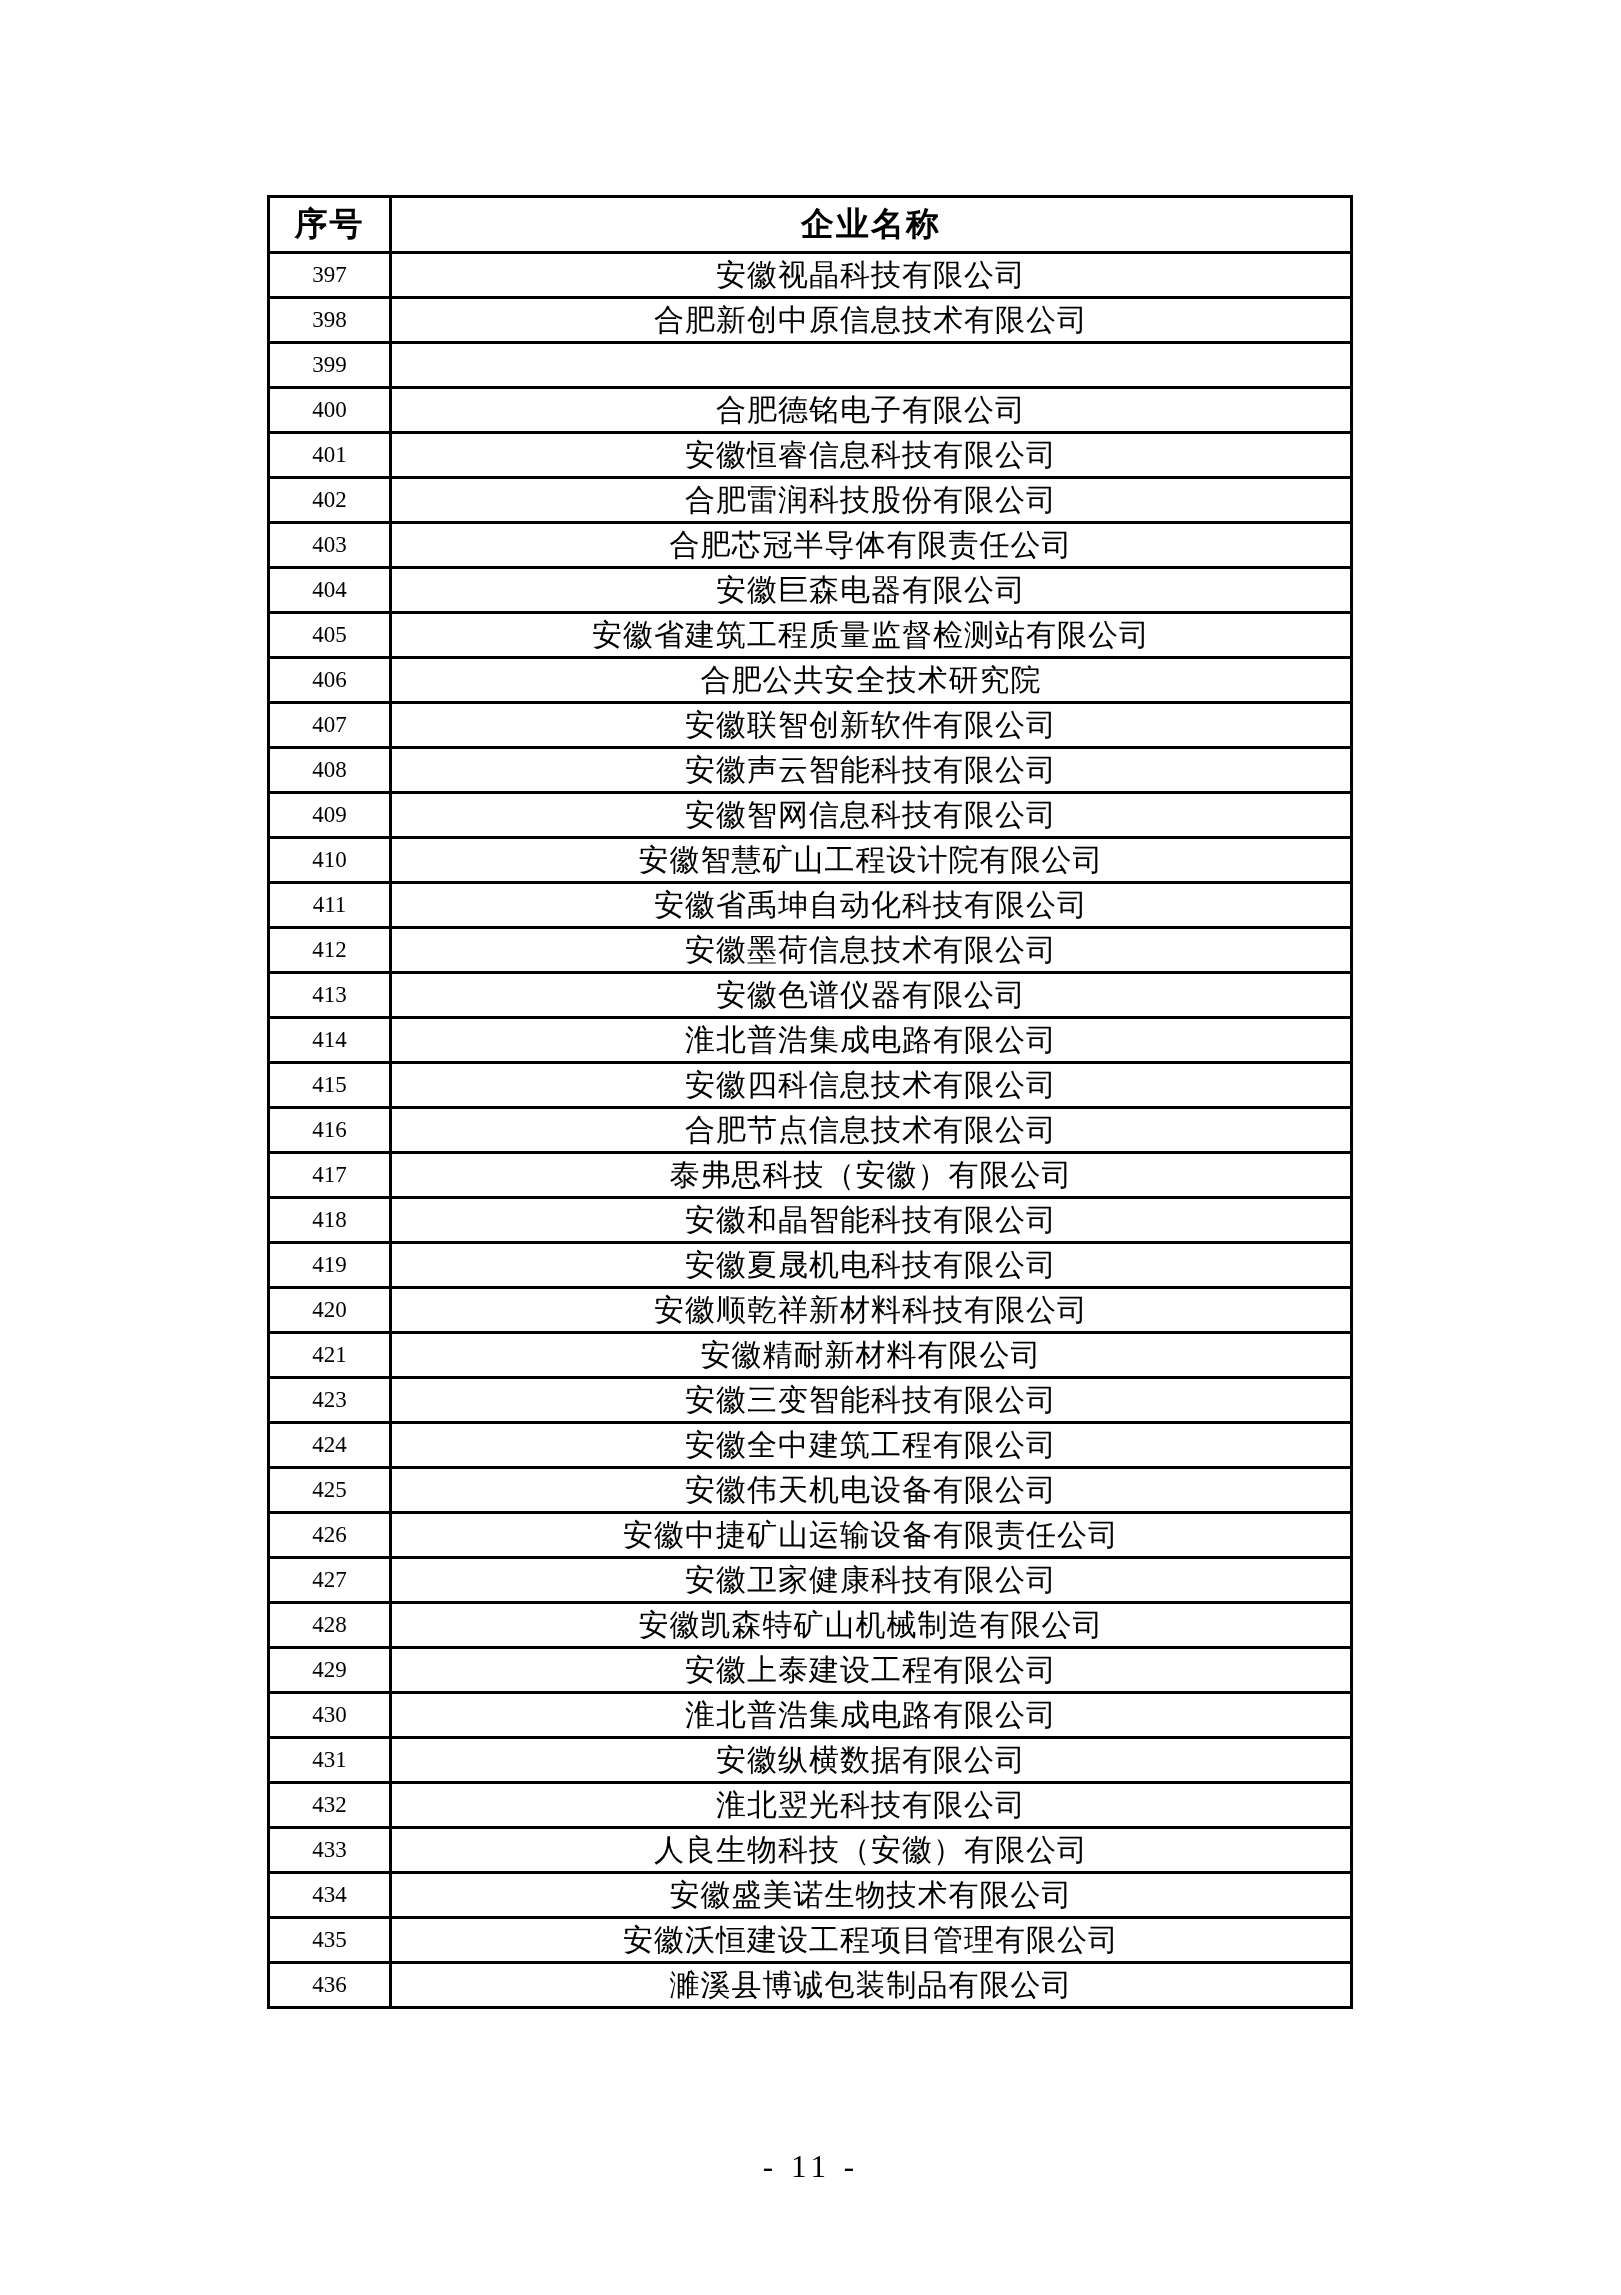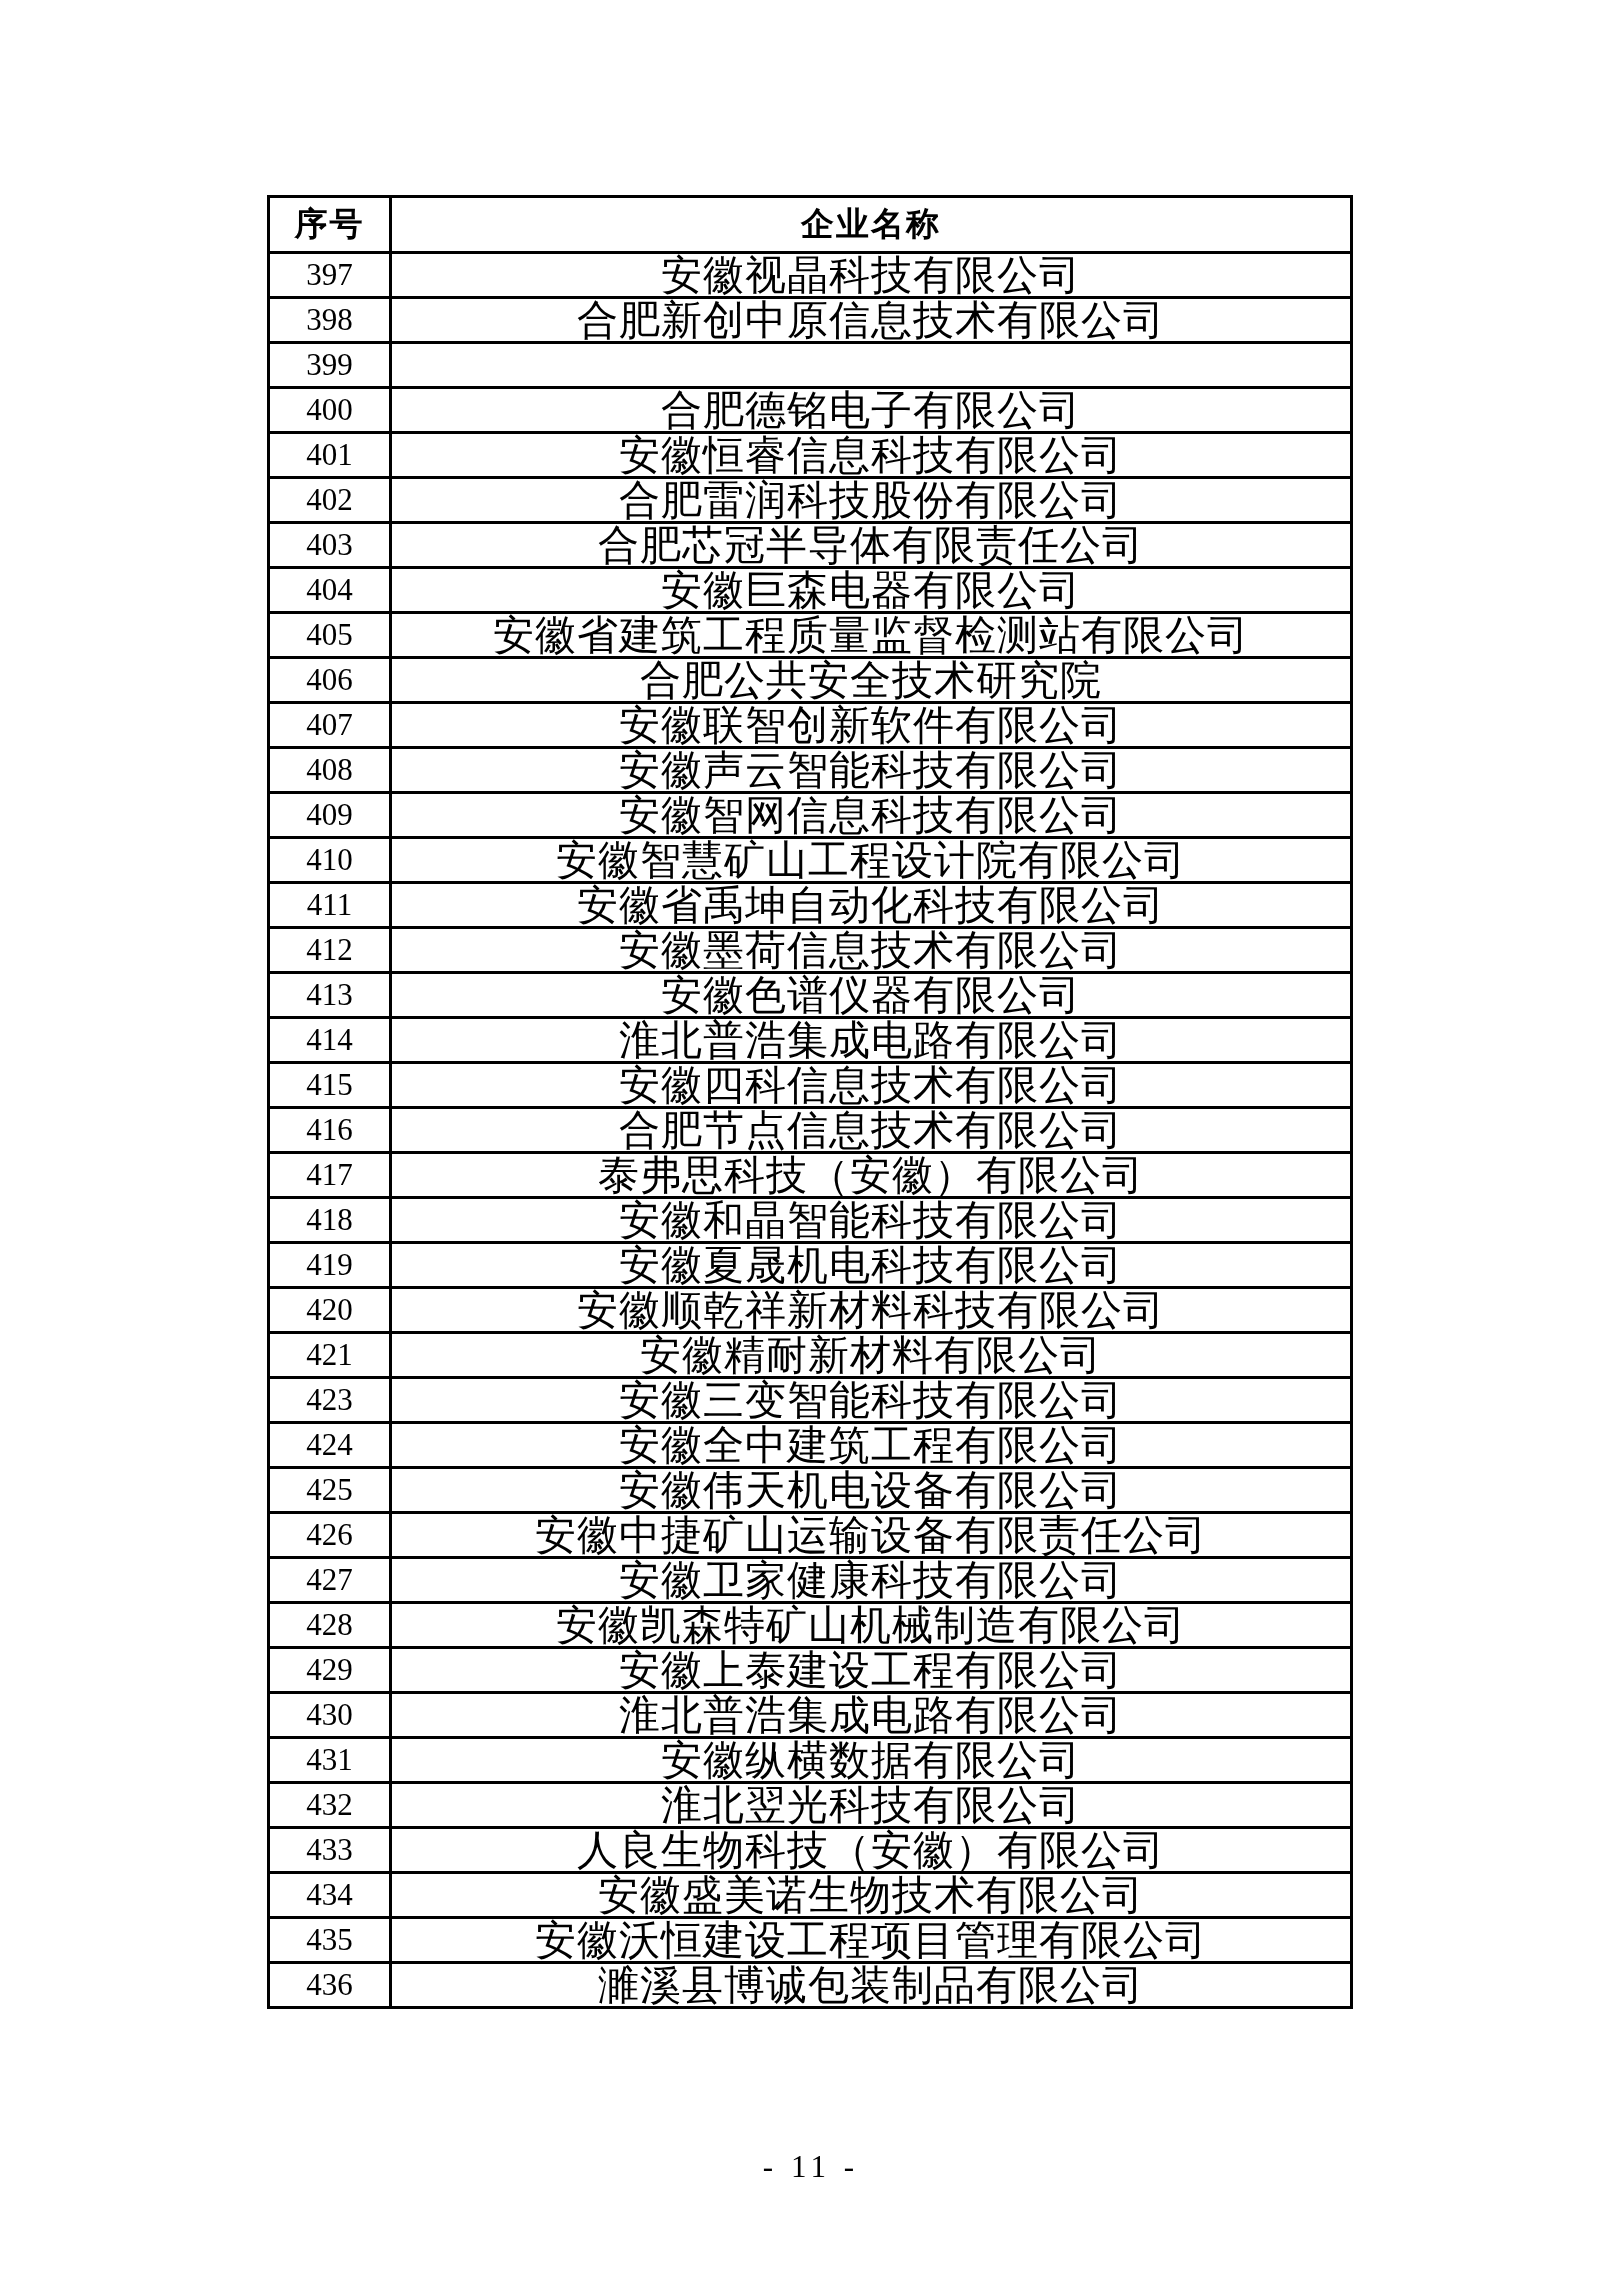--- a/index.html
+++ b/index.html
@@ -38,25 +38,25 @@
     display: flex;
     align-items: center;
     justify-content: center;
     overflow: hidden;
     white-space: nowrap;
   }
   .cell.idx {
     width: 122px;
     box-sizing: border-box;
     border-right: 3.6px solid #000;
-    font-size: 31px;
+    font-size: 23px;
   }
   .cell.name {
     flex: 1;
-    font-size: 41px;
+    font-size: 30px;
     letter-spacing: 1px;
   }
   .thead .cell {
     font-weight: bold;
     font-size: 33px;
     letter-spacing: 2px;
   }
   .page-footer {
     position: absolute;
     left: 0;

